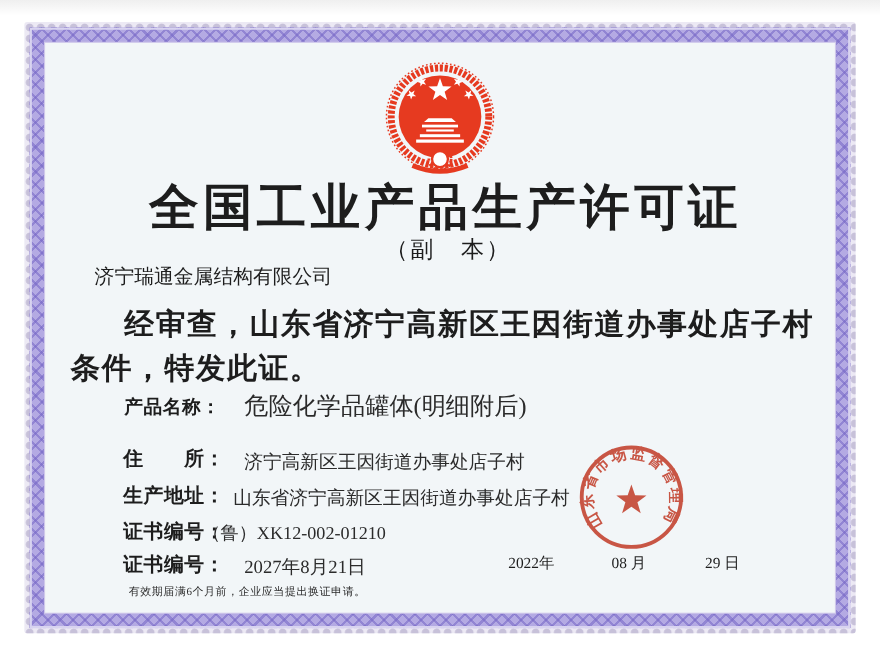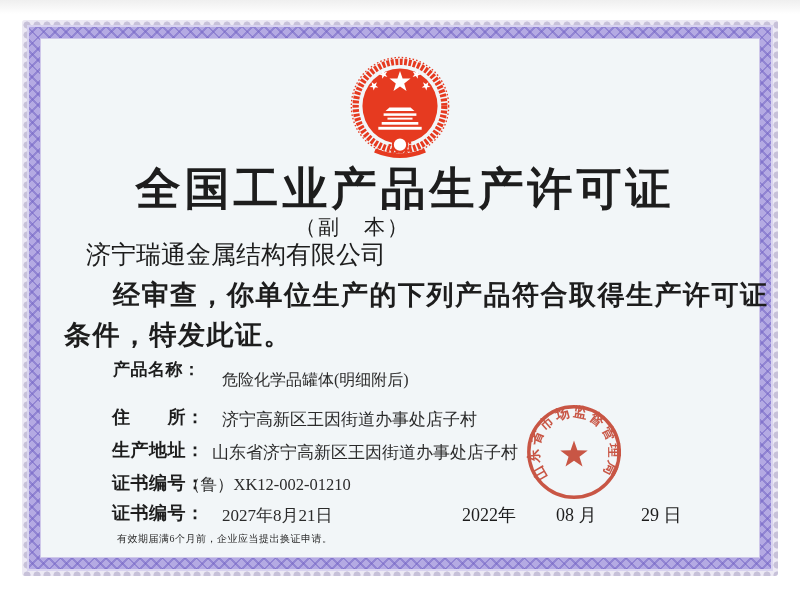--- a/index.html
+++ b/index.html
@@ -22,27 +22,27 @@
       repeating-linear-gradient(45deg,rgba(118,103,198,.55) 0 2px,rgba(255,255,255,0) 2px 8px),
       repeating-linear-gradient(-45deg,rgba(118,103,198,.55) 0 2px,rgba(255,255,255,0) 2px 8px);
     box-shadow:inset 0 0 0 2px #d8d3f0;
   }
   .frame-inner{
     position:absolute;left:14px;top:14px;right:14px;bottom:14px;
     background:#f2f6f8;box-shadow:0 0 0 1px #cfc8ea;
   }
   .abs{position:absolute;white-space:nowrap;line-height:1.15}
   .title{font-size:45px;font-weight:bold;letter-spacing:4px;text-align:center}
-  .subtitle{font-size:21px;letter-spacing:2px;text-align:left;width:170px}
-  .company{font-size:25px}
+  .subtitle{font-size:21px;letter-spacing:2px;text-align:right;width:170px}
+  .company{font-size:18px}
   .stmt{font-size:27px;font-weight:bold;letter-spacing:1.5px}
   .lbl{font-size:18px;font-weight:bold;letter-spacing:.5px}
   .val{font-size:17px;color:#2b2b2b}
   .finep{font-size:10px;font-weight:normal;letter-spacing:.5px;color:#2b2b2b}
-  .date{font-size:18px}
+  .date{font-size:14px}
   .seal{mix-blend-mode:multiply;opacity:.9}
 </style>
 </head>
 <body>
 
 <div>
 
   <div class="frame-lace">
     <div class="frame-band">
       <div class="frame-inner"></div>
@@ -78,25 +78,25 @@
       <circle cx="60" cy="92" r="7.5" fill="#ffffff" stroke="#e63a20" stroke-width="2.2"></circle>
       <path d="M34,98 Q60,109 86,98" stroke="#e63a20" stroke-width="4.5" fill="none"></path>
     </g>
   </svg>
 
   <div class="abs title" style="left:5px;top:164px;width:800px">全国工业产品生产许可证</div>
   <div class="abs subtitle" style="left:295px;top:215px">（副　本）</div>
 
   <div class="abs company" style="left:86px;top:241px">济宁瑞通金属结构有限公司</div>
 
-  <div class="abs stmt" style="left:113px;top:280px">经审查，你单位生产的下列产品符合取得生产许可证</div>
+  <div class="abs stmt" style="left:113px;top:280px">经审查，山东省济宁高新区王因街道办事处店子村</div>
   <div class="abs stmt" style="left:64px;top:320px">条件，特发此证。</div>
 
   <div class="abs lbl" style="left:113px;top:360px;font-size:17px">产品名称：</div>
-  <div class="abs val" style="left:222px;top:371px;font-size:16px">危险化学品罐体(明细附后)</div>
+  <div class="abs val" style="left:222px;top:356px;font-size:22px">危险化学品罐体(明细附后)</div>
 
   <div class="abs lbl" style="left:112px;top:407px">住　　所：</div>
   <div class="abs val" style="left:222px;top:410px">济宁高新区王因街道办事处店子村</div>
 
   <div class="abs lbl" style="left:112px;top:440px">生产地址：</div>
   <div class="abs val" style="left:212px;top:443px">山东省济宁高新区王因街道办事处店子村</div>
 
   <div class="abs lbl" style="left:112px;top:473px">证书编号：</div>
   <div class="abs val" style="left:184px;top:476px;font-size:16.5px">（鲁）XK12-002-01210</div>
 

